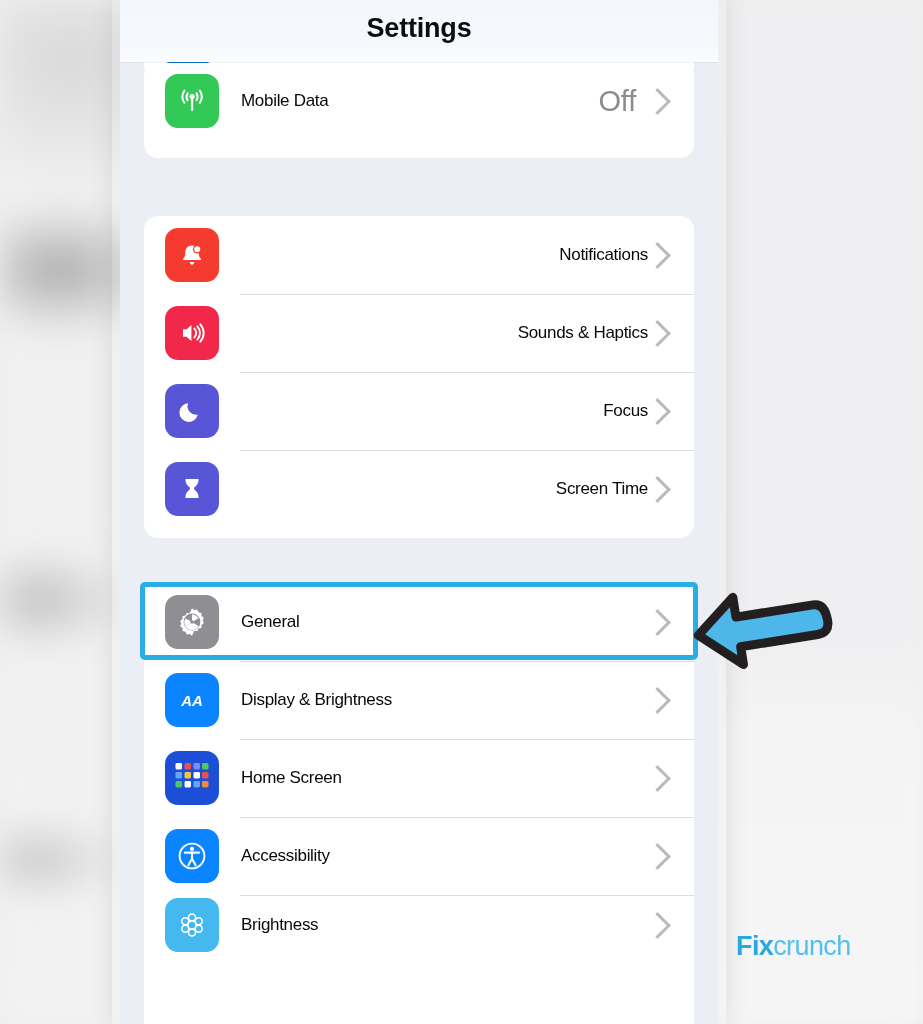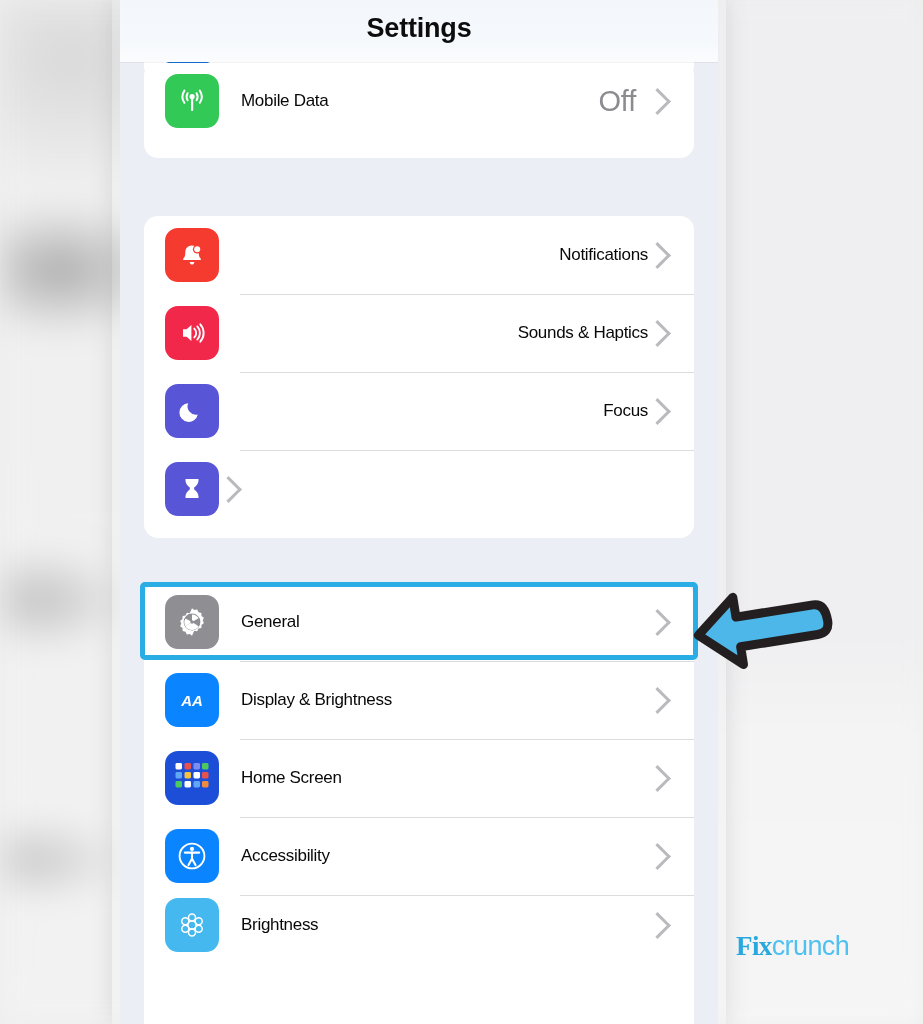--- a/index.html
+++ b/index.html
@@ -194,21 +194,20 @@
     top: 933px;
     z-index: 9;
     font-size: 27px;
     letter-spacing: -0.6px;
     white-space: nowrap;
     line-height: 1;
   }
   #wm-fix {
     font-weight: bold;
     color: #29a8e0;
-    font-family: Liberation Serif, serif;
   }
   #wm-crunch {
     color: #4fc0ef;
   }
 
   
   #group-system .row:last-child { height: 60px; }
 </style>
 </head>
 <body>
@@ -281,20 +280,21 @@
       <div class="row-label">Focus</div>
       <div class="chev"></div>
     </div>
 
     <div class="row">
       <div class="appicon" style="background:#5855d6;">
         <svg width="34" height="34" viewBox="0 0 34 34">
           <path d="M10.5 7h13v1.6c0 3.3-2.4 5.6-4.3 7v1.8c1.9 1.4 4.3 3.7 4.3 7V26h-13v-1.6c0-3.3 2.4-5.6 4.3-7v-1.8c-1.9-1.4-4.3-3.7-4.3-7z" fill="#fff"></path>
         </svg>
       </div>
+      <div class="row-label">Screen Time</div>
       <div class="chev"></div>
     </div>
   </div>
 
   <div class="group" id="group-system">
 
     <div class="row">
       <div class="appicon" style="background:#8e8e93;">
         <svg width="40" height="40" viewBox="0 0 40 40">
           <g fill="#fff">

